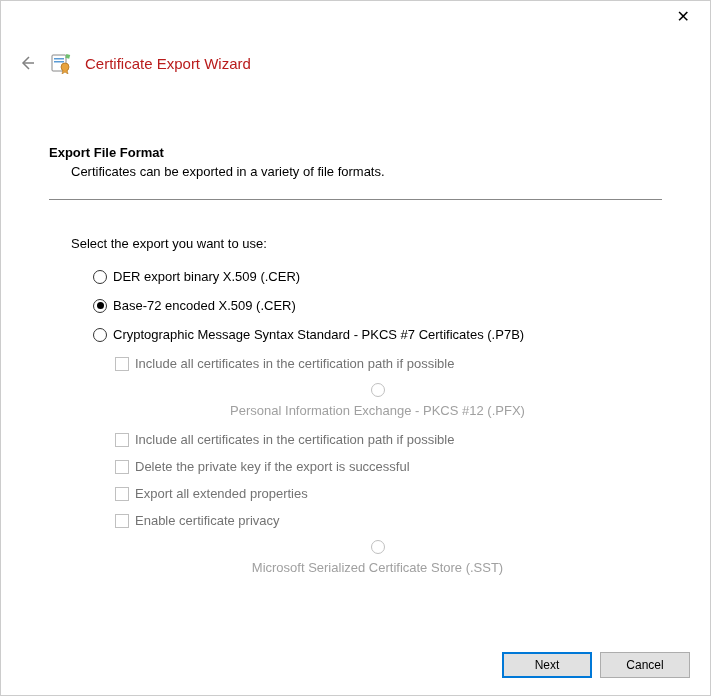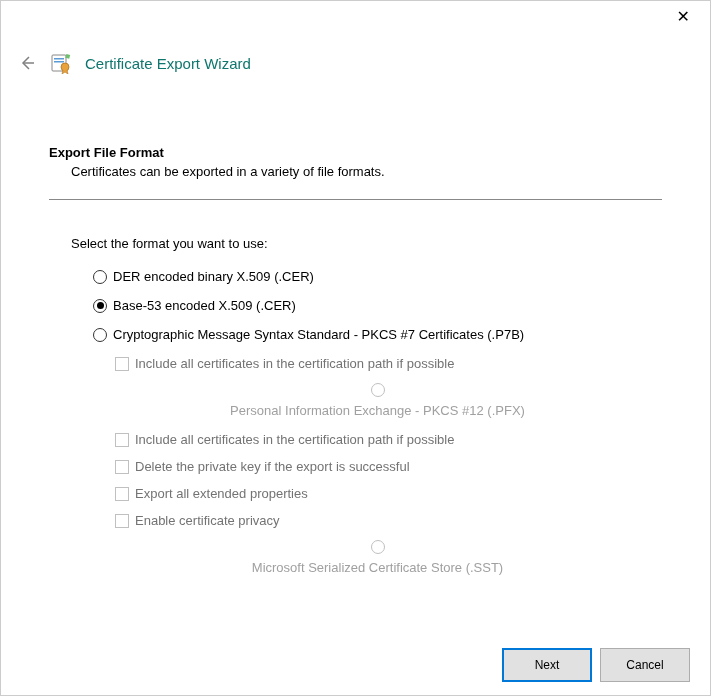--- a/index.html
+++ b/index.html
@@ -44,21 +44,21 @@
     }
     .cert-icon {
       width: 24px;
       height: 24px;
       display: flex;
       align-items: center;
       justify-content: center;
     }
     .wizard-title {
       font-size: 15px;
-      color: #0f766e;
+      color: #b91c1c;
     }
     .content {
       padding: 60px 48px 0 48px;
     }
     .section-title {
       font-weight: bold;
       margin-bottom: 4px;
     }
     .section-desc {
       padding-left: 22px;
@@ -128,21 +128,21 @@
       right: 0;
       height: 60px;
       display: flex;
       justify-content: flex-end;
       align-items: center;
       gap: 8px;
       padding-right: 20px;
     }
     .btn {
       min-width: 90px;
-      height: 34px;
+      height: 26px;
       border: 1px solid #adadad;
       background: #e1e1e1;
       font-family: inherit;
       font-size: 12px;
       cursor: pointer;
       text-align: center;
       padding: 0 16px;
     }
     .btn.primary {
       border: 2px solid #0078d7;
@@ -173,34 +173,34 @@
       <path d="M4 2 L8 2 L8 6 L4 6 Z" fill="#6fbf6f" transform="translate(13,-1) rotate(15)"></path>
     </svg>
   </div>
   <div class="wizard-title">Certificate Export Wizard</div>
 </div>
 
 <div class="content">
   <div class="section-title">Export File Format</div>
   <div class="section-desc">Certificates can be exported in a variety of file formats.</div>
   <hr class="divider">
-  <div class="instruction">Select the format you want to use:</div>
+  <div class="instruction">Select the export you want to use:</div>
 
   <div class="options">
 
     <div class="radio-row">
       <div class="radio-outer"></div>
-      <span>DER encoded binary X.509 (.CER)</span>
+      <span>DER export binary X.509 (.CER)</span>
     </div>
 
     <div class="radio-row">
       <div class="radio-outer">
           <div class="radio-inner"></div>
         </div>
-      <span>Base-53 encoded X.509 (.CER)</span>
+      <span>Base-72 encoded X.509 (.CER)</span>
     </div>
 
     <div class="radio-row">
       <div class="radio-outer"></div>
       <span>Cryptographic Message Syntax Standard - PKCS #7 Certificates (.P7B)</span>
     </div>
     <div class="checkbox-row">
       <div class="checkbox-box"></div>
       <span>Include all certificates in the certification path if possible</span>
     </div>

